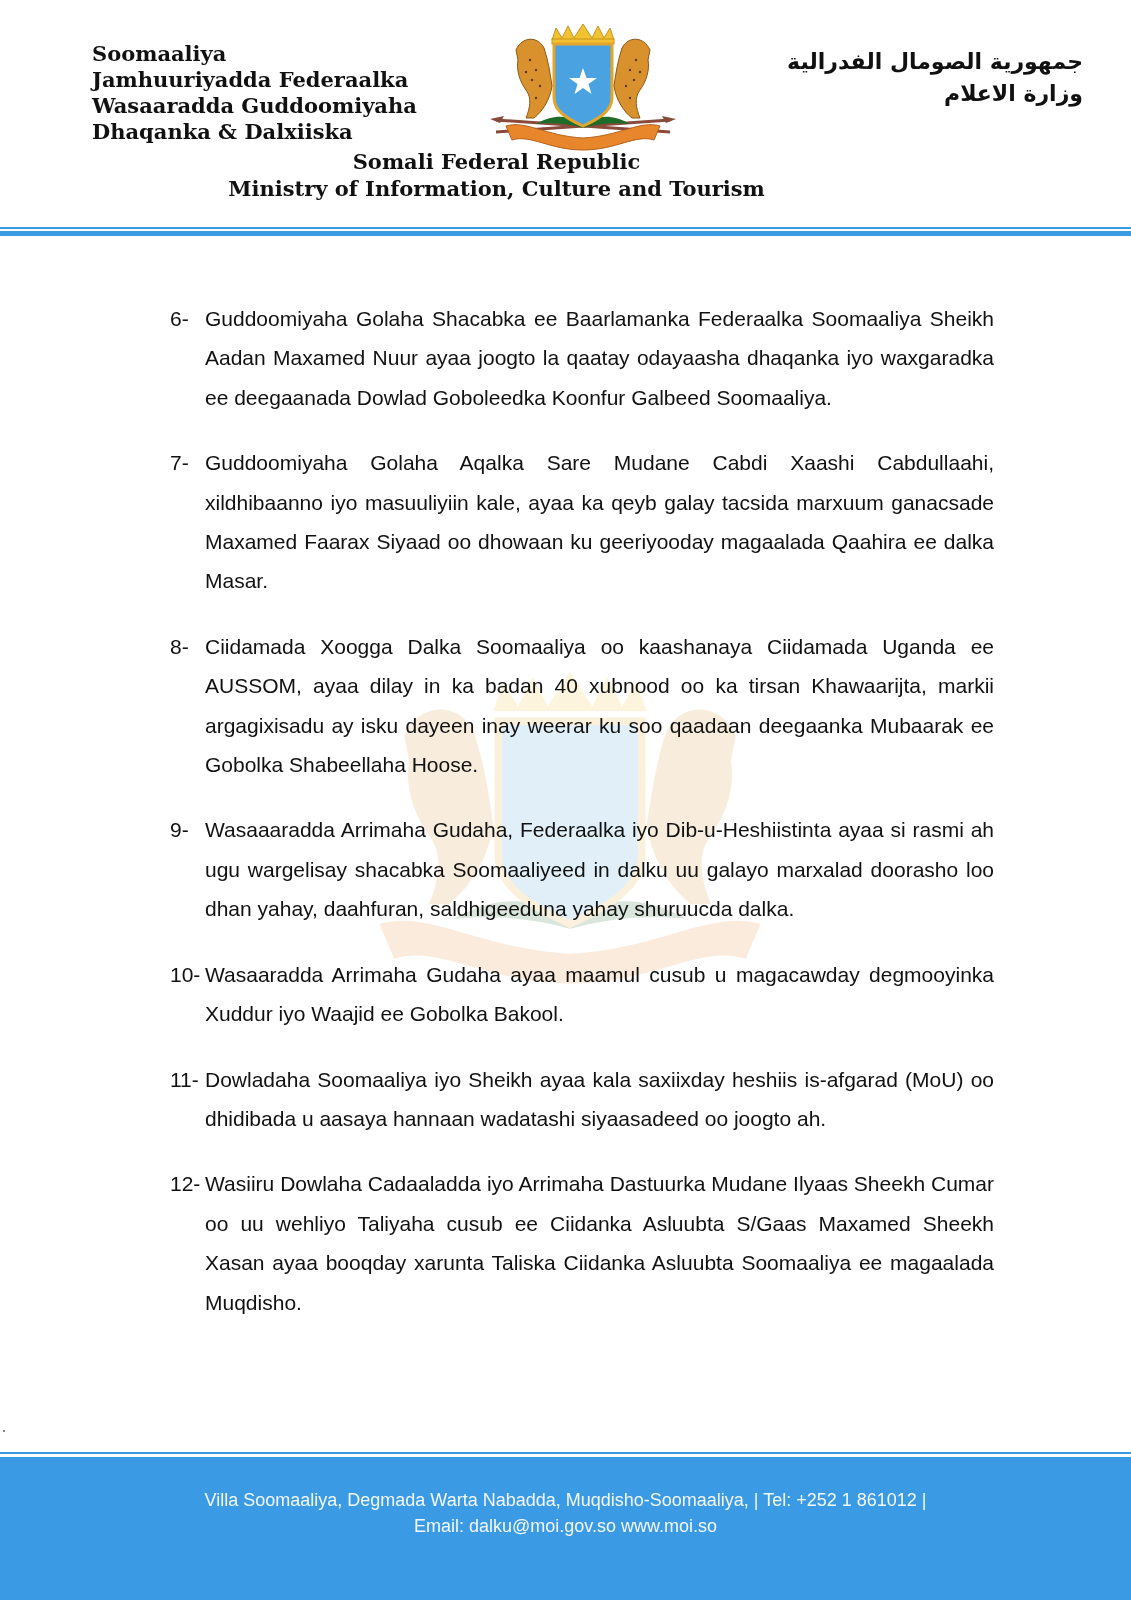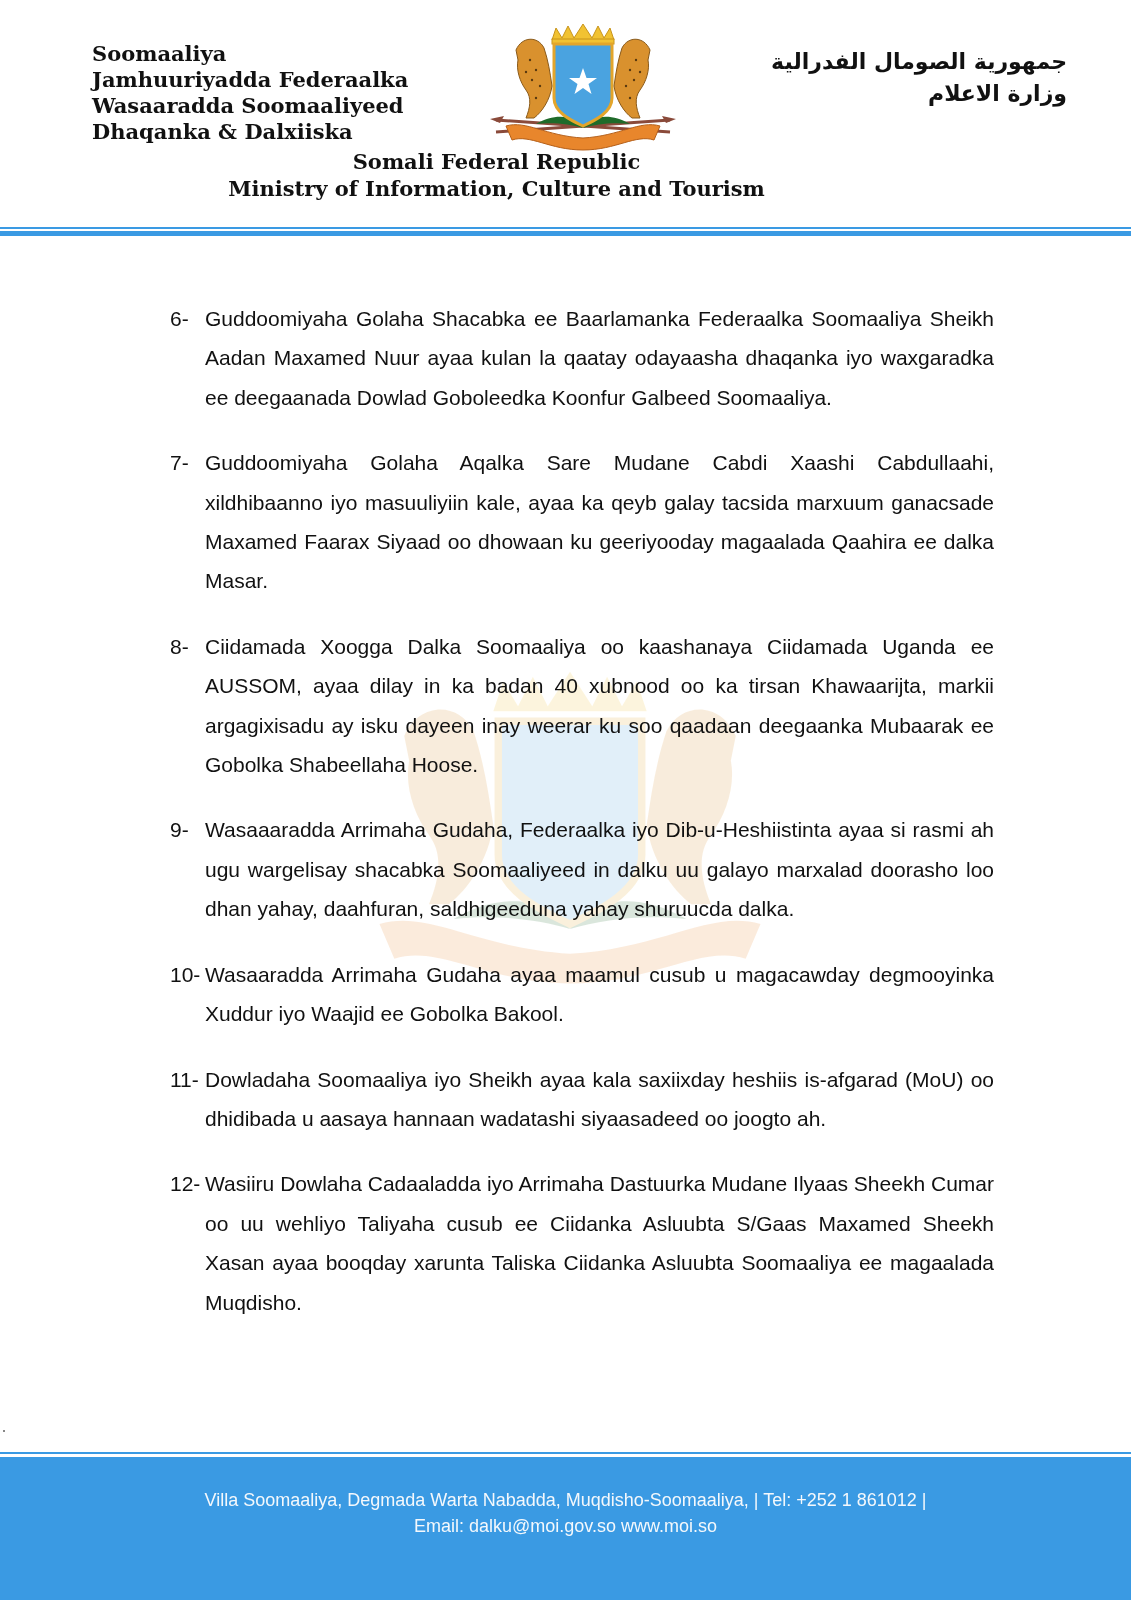--- a/index.html
+++ b/index.html
@@ -9,21 +9,21 @@
       font-family: "Liberation Sans", sans-serif;
       color: #111;
     }
     .hdr-left {
       position: absolute; left: 92px; top: 41px;
       font-family: "DejaVu Serif", serif; font-weight: bold;
       font-size: 21px; line-height: 26px; color: #111;
     }
     .hdr-left div { white-space: nowrap; }
     .hdr-right {
-      position: absolute; right: 64px; top: 46px;
+      position: absolute; right: 48px; top: 46px;
       font-family: "DejaVu Sans", sans-serif; font-weight: bold;
       font-size: 22px; line-height: 32px; text-align: right; direction: rtl; color: #111;
     }
     .hdr-right div { white-space: nowrap; }
     .hdr-right .l3 { margin-right: 8px; }
     .emblem { position: absolute; left: 486px; top: 20px; width: 194px; height: 140px; }
     .hdr-center {
       position: absolute; left: 0; width: 993px; top: 148px; text-align: center;
       font-family: "DejaVu Serif", serif; font-weight: bold; font-size: 21px; line-height: 27px; color: #111;
     }
@@ -46,21 +46,21 @@
       font-size: 18px; line-height: 26px;
     }
     .footer .inner { padding-top: 30px; }
   </style>
 </head>
 <body>
 
 <div class="hdr-left">
   <div>Soomaaliya</div>
   <div>Jamhuuriyadda Federaalka</div>
-  <div>Wasaaradda Soomaaliyeed</div>
+  <div>Wasaaradda Guddoomiyaha</div>
   <div>Dhaqanka &amp; Dalxiiska</div>
 </div>
 
 <svg class="emblem" viewBox="0 0 194 140" xmlns="http://www.w3.org/2000/svg">
 
   <line x1="10" y1="100" x2="184" y2="112" stroke="#8a4a3a" stroke-width="3"></line>
   <line x1="184" y1="100" x2="10" y2="112" stroke="#8a4a3a" stroke-width="3"></line>
   <path d="M4 99 l14 -3 l-4 7 z" fill="#8a4a3a"></path>
   <path d="M190 99 l-14 -3 l4 7 z" fill="#8a4a3a"></path>
 
@@ -114,21 +114,21 @@
   <path d="M144 104 C124 92 104 96 97 108 C110 104 128 102 144 104 Z" fill="#1f6b2a"></path>
   <path d="M66 20 L70 8 L76 18 L82 6 L88 18 L97 4 L106 18 L112 6 L118 18 L124 8 L128 20 Z" fill="#f1c232"></path>
   <path d="M68 24 H126 V78 C126 92 110 100 97 106 C84 100 68 92 68 78 Z" fill="#4aa3e0" stroke="#e3a52b" stroke-width="3"></path>
   <path d="M30 30 C36 16 52 16 58 28 C62 40 64 52 66 66 C64 80 56 92 48 98 L40 98 C44 88 46 78 40 70 C34 62 30 50 32 40 Z" fill="#d9912e"></path>
   <path d="M164 30 C158 16 142 16 136 28 C132 40 130 52 128 66 C130 80 138 92 146 98 L154 98 C150 88 148 78 154 70 C160 62 164 50 162 40 Z" fill="#d9912e"></path>
 </svg>
 
 <div class="content">
   <div class="item">
     <div class="num">6-</div>
-    <div class="txt">Guddoomiyaha Golaha Shacabka ee Baarlamanka Federaalka Soomaaliya Sheikh Aadan Maxamed Nuur ayaa kulan la qaatay odayaasha dhaqanka iyo waxgaradka ee deegaanada Dowlad Goboleedka Koonfur Galbeed Soomaaliya.</div>
+    <div class="txt">Guddoomiyaha Golaha Shacabka ee Baarlamanka Federaalka Soomaaliya Sheikh Aadan Maxamed Nuur ayaa joogto la qaatay odayaasha dhaqanka iyo waxgaradka ee deegaanada Dowlad Goboleedka Koonfur Galbeed Soomaaliya.</div>
   </div>
   <div class="item">
     <div class="num">7-</div>
     <div class="txt">Guddoomiyaha Golaha Aqalka Sare Mudane Cabdi Xaashi Cabdullaahi, xildhibaanno iyo masuuliyiin kale, ayaa ka qeyb galay tacsida marxuum ganacsade Maxamed Faarax Siyaad oo dhowaan ku geeriyooday magaalada Qaahira ee dalka Masar.</div>
   </div>
   <div class="item">
     <div class="num">8-</div>
     <div class="txt">Ciidamada Xoogga Dalka Soomaaliya oo kaashanaya Ciidamada Uganda ee AUSSOM, ayaa dilay in ka badan 40 xubnood oo ka tirsan Khawaarijta, markii argagixisadu ay isku dayeen inay weerar ku soo qaadaan deegaanka Mubaarak ee Gobolka Shabeellaha Hoose.</div>
   </div>
   <div class="item">

